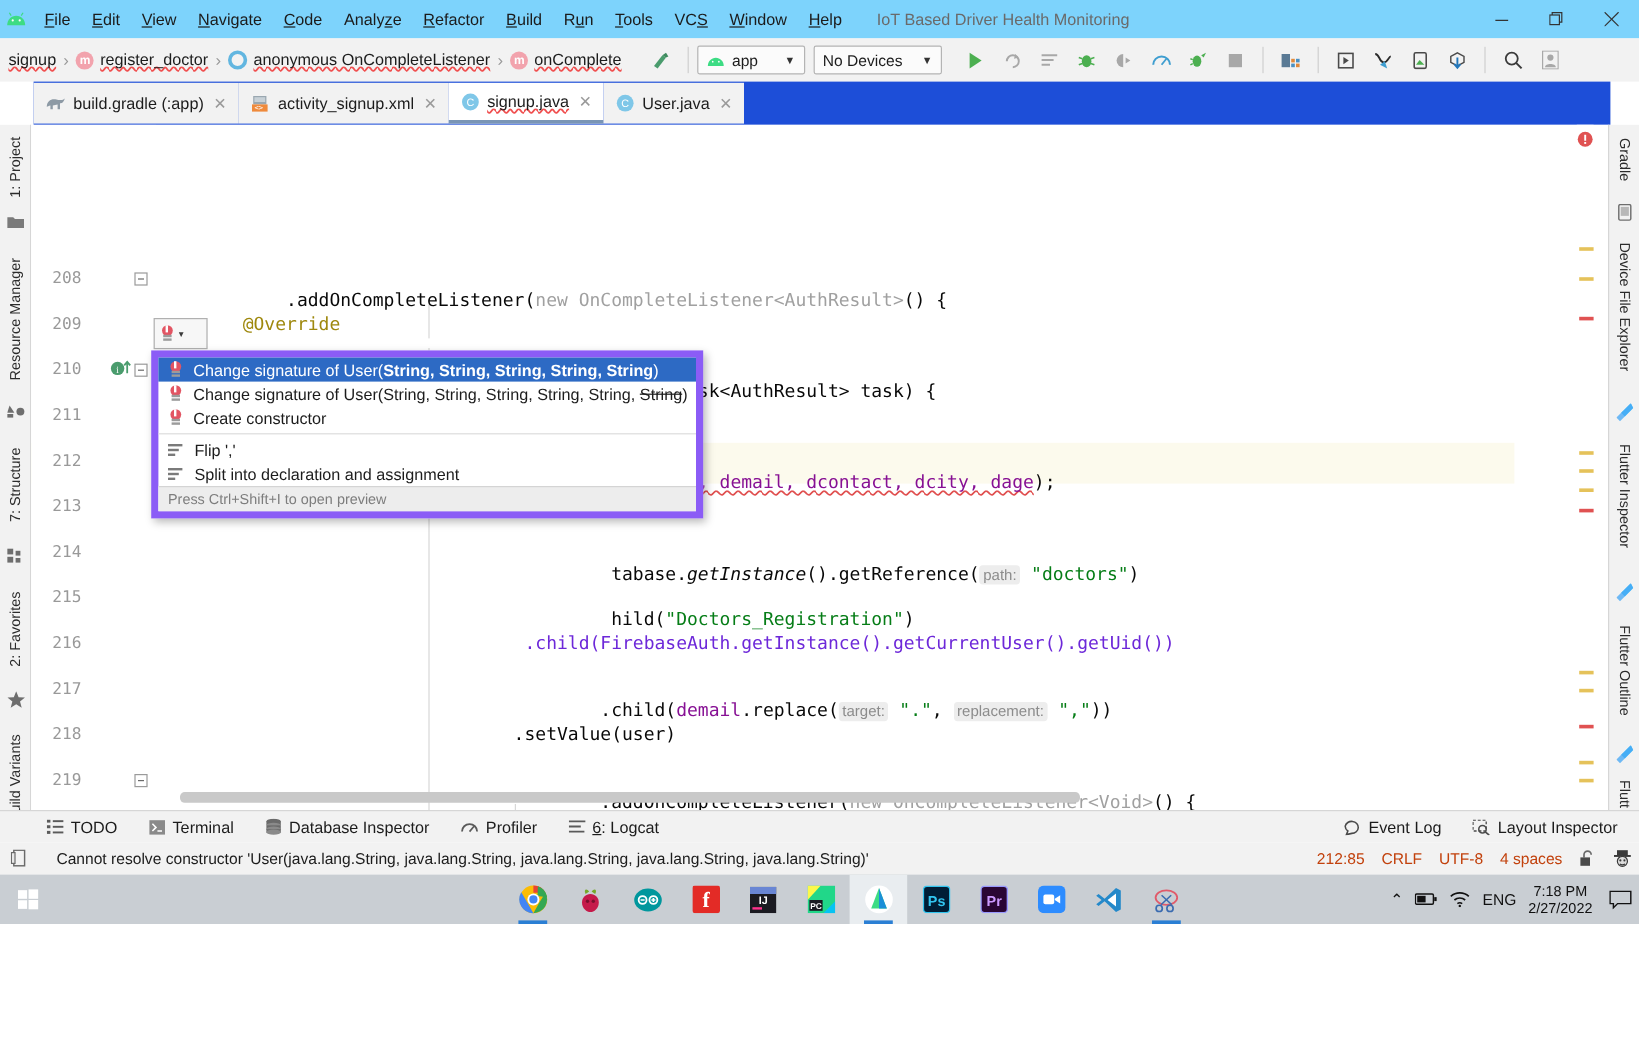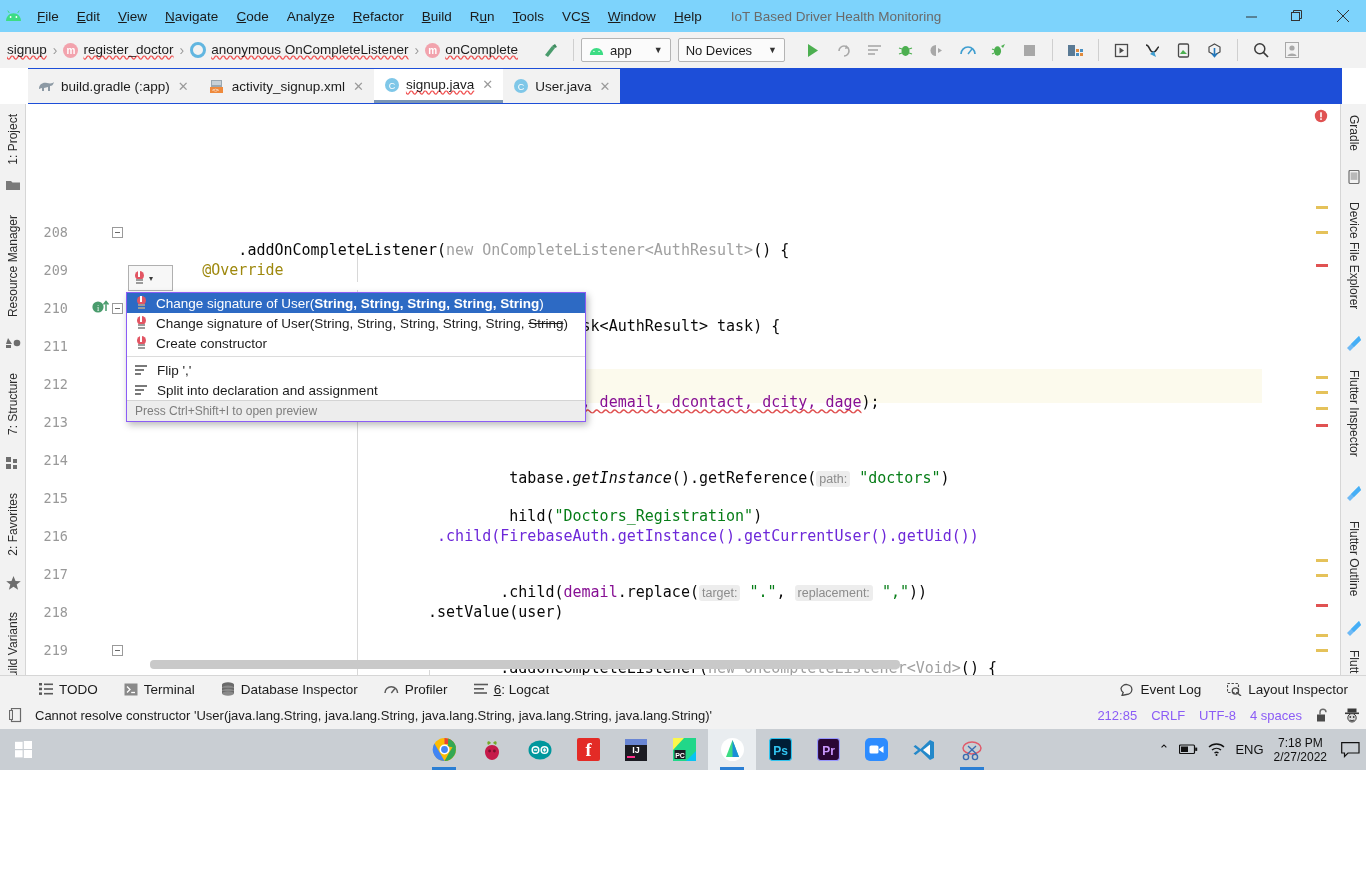--- a/index.html
+++ b/index.html
@@ -84,21 +84,21 @@
   
   .marker{ position:absolute;right:0;width:12px;height:3px;}
 
   
   .errstripe{ position:absolute;left:1314px;top:104px;width:14px;height:571px;background:#fff;}
 
   
   .bulbbtn{ position:absolute;left:128px;top:265px;width:45px;height:26px;background:#f7f7f7;
             border:1px solid #b0b0b0;display:flex;align-items:center;gap:3px;padding-left:4px;}
   .popup{ position:absolute;left:126px;top:292px;width:460px;background:#ffffff;
-          border:1px solid #8b5cf6; box-shadow:2px 3px 7px rgba(0,0,0,0.28); }
+          border:6px solid #8b5cf6; box-shadow:2px 3px 7px rgba(0,0,0,0.28); }
   .pitem{ height:20px;display:flex;align-items:center;gap:8px;padding:0 6px 0 8px;font-size:13.5px;white-space:nowrap;}
   .pitem.sel{ background:#2d6ac4;color:#ffffff;}
   .pitem.sel b{color:#fff;}
   .psep{ height:1px;background:#dcdcdc;margin:3px 0;}
   .pfoot{ background:#ededed;border-top:1px solid #d4d4d4;color:#7d7d7d;font-size:12px;
           padding:3px 8px;}
   .bulb{ position:relative;width:13px;height:14px;}
   .bulb .b1{position:absolute;top:0;left:2px;width:9px;height:9px;border-radius:50%;background:#e25563;}
   .bulb .b2{position:absolute;top:8px;left:3px;width:7px;height:2px;background:#9b9b9b;}
   .bulb .b3{position:absolute;top:11px;left:3px;width:7px;height:2px;background:#9b9b9b;}
@@ -108,22 +108,22 @@
 
   
   .bottombar{ position:absolute;left:0;top:675px;width:1366px;height:27px;background:#f2f2f2;
               border-top:1px solid #d6d6d6;display:flex;align-items:center;}
   .bitem{ display:flex;align-items:center;gap:6px;padding:3px 13px;font-size:13.5px;}
   .bitem u{text-decoration:underline;}
 
   
   .statusbar{ position:absolute;left:0;top:702px;width:1366px;height:27px;background:#f2f2f2;
               display:flex;align-items:center;}
-  .status-msg{ font-size:13px;color:#1c1c1c;margin-left:12px;}
-  .status-right{ position:absolute;right:6px;display:flex;align-items:center;gap:14px;font-size:13px;color:#8b5cf6;}
+  .status-msg{ font-size:13px;color:#1c1c1c;margin-left:24px;}
+  .status-right{ position:absolute;right:6px;display:flex;align-items:center;gap:14px;font-size:13px;color:#c2410c;}
 
   
   .taskbar{ position:absolute;left:0;top:729px;width:1366px;height:141px;background:#c3c9cf;}
   .tb-inner{position:absolute;left:0;top:0;width:1366px;height:41px;background:#c9ced3;}
   .start{ width:46px;height:41px;display:flex;align-items:center;justify-content:center;}
   .tasks{ position:absolute;left:420px;top:0;height:41px;display:flex;align-items:center;gap:0px;}
   .taskicon{ width:48px;height:41px;display:flex;align-items:center;justify-content:center;position:relative;}
   .taskicon.active{ background:#e9edf0; }
   .taskicon .ul{position:absolute;bottom:0;left:12px;width:24px;height:3px;background:#2b7fd4;}
   .tray{ position:absolute;right:0;top:0;height:41px;display:flex;align-items:center;gap:10px;padding-right:6px;}

